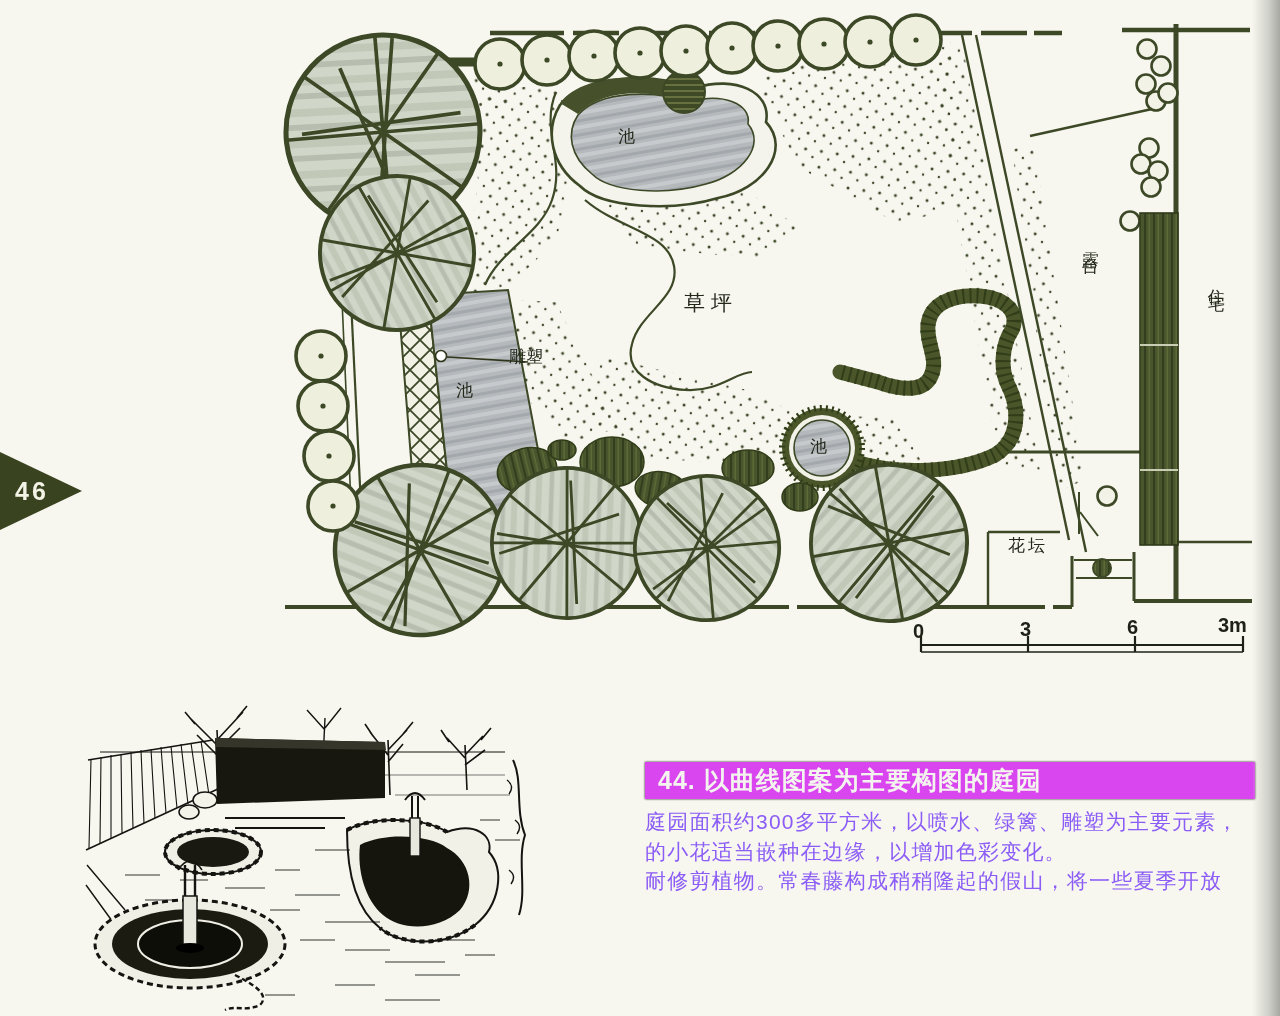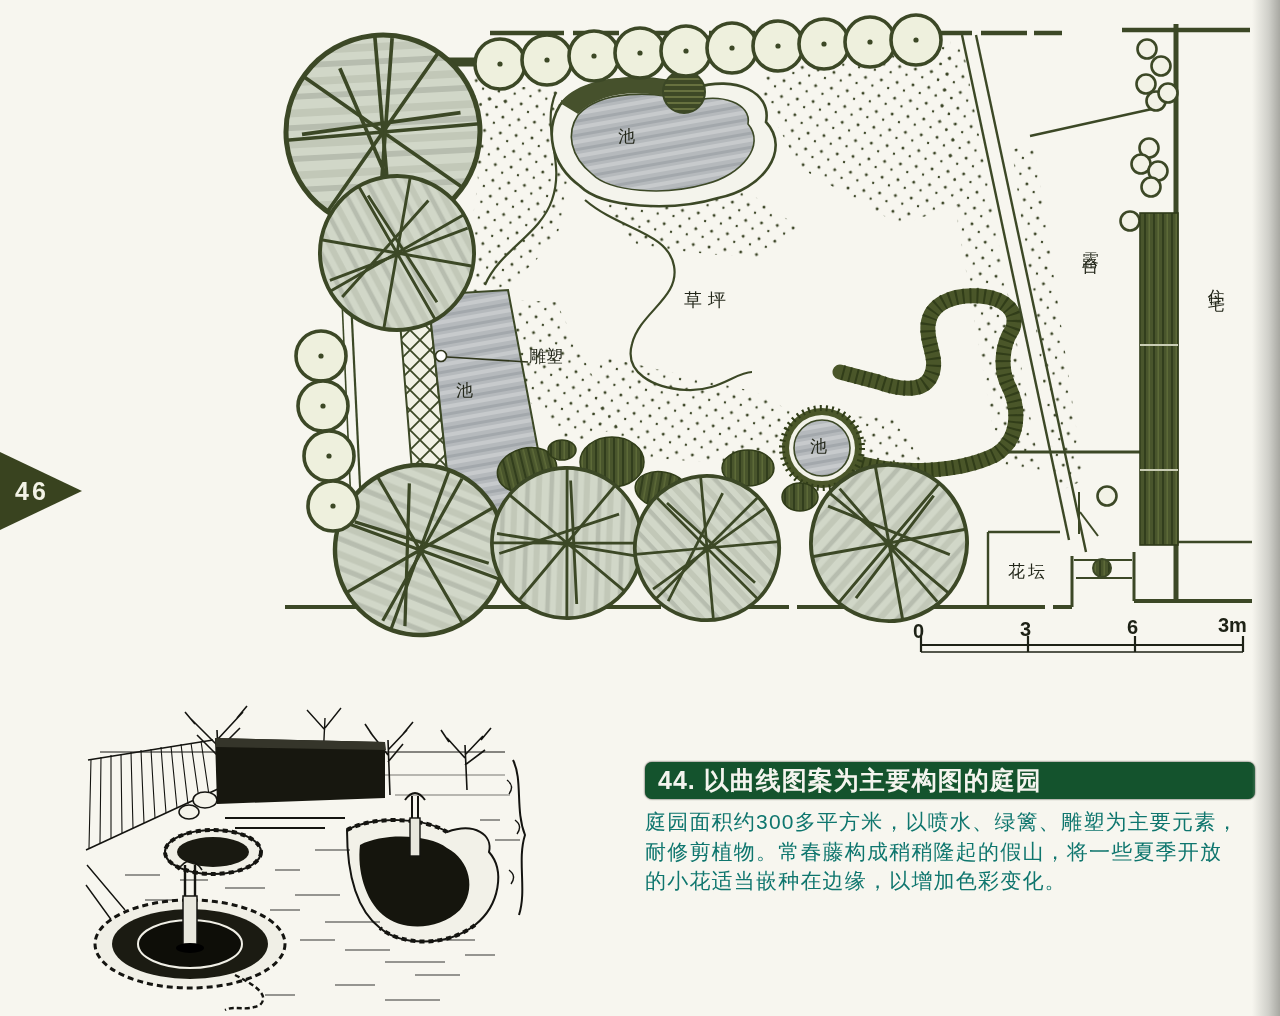--- a/index.html
+++ b/index.html
@@ -18,24 +18,24 @@
   .plan{position:absolute;left:0;top:0;width:1280px;height:680px;}
   .plan svg{position:absolute;left:283px;top:6px;}
   .plan-label{position:absolute;color:#23271a;font-size:17px;line-height:1.1;
     white-space:nowrap;}
   .vlabel{writing-mode:vertical-rl;text-orientation:upright;letter-spacing:5px;}
   .scale-num{position:absolute;color:#1e2216;font-size:20px;font-weight:bold;}
   
   .sketch{position:absolute;left:85px;top:700px;width:450px;height:316px;}
   
   .article{position:absolute;left:645px;top:762px;width:610px;}
-  .article-head{background:#14532d;color:#f4f4ee;height:37px;line-height:37px;
+  .article-head{background:#d946ef;color:#f4f4ee;height:37px;line-height:37px;
     font-size:25px;font-weight:bold;padding-left:13px;letter-spacing:1px;
-    white-space:nowrap;box-shadow:0 0 2px #12130c;border-radius:7px;}
-  .article-body{margin-top:8px;color:#0f766e;font-size:21px;}
+    white-space:nowrap;box-shadow:0 0 2px #12130c;}
+  .article-body{margin-top:8px;color:#8b5cf6;font-size:21px;}
   .article-body .bl{line-height:29.5px;letter-spacing:1.2px;white-space:nowrap;}
 </style>
 </head>
 <body>
 
 <div class="page">
 
   <div class="plan">
     <svg width="972" height="652" viewBox="283 6 972 652">
       <defs>
@@ -216,25 +216,25 @@
       <g stroke="#1e2216" fill="none">
         <path d="M921,645 H1243" stroke-width="2.2"></path>
         <path d="M921,652 H1243" stroke-width="1.4"></path>
         <path d="M921,636 V652 M1028,636 V652 M1135,636 V652 M1243,636 V652" stroke-width="2.2"></path>
       </g>
     </svg>
 
     <div class="plan-label" style="left:618px;top:128px">池</div>
     <div class="plan-label" style="left:456px;top:382px">池</div>
     <div class="plan-label" style="left:810px;top:438px">池</div>
-    <div class="plan-label" style="left:684px;top:291px;letter-spacing:6px;font-size:18px">草坪</div>
-    <div class="plan-label" style="left:529px;top:348px">雕塑</div>
+    <div class="plan-label" style="left:684px;top:291px;letter-spacing:6px;font-size:21px">草坪</div>
+    <div class="plan-label" style="left:509px;top:348px">雕塑</div>
     <div class="plan-label vlabel" style="left:1080px;top:238px">露台</div>
     <div class="plan-label vlabel" style="left:1206px;top:276px">住宅</div>
-    <div class="plan-label" style="left:1008px;top:563px;letter-spacing:3px">花坛</div>
+    <div class="plan-label" style="left:1008px;top:537px;letter-spacing:3px">花坛</div>
 
     <div class="scale-num" style="left:913px;top:620px">0</div>
     <div class="scale-num" style="left:1020px;top:618px">3</div>
     <div class="scale-num" style="left:1127px;top:616px">6</div>
     <div class="scale-num" style="left:1218px;top:614px">3m</div>
   </div>
 
   <svg class="sketch" width="450" height="316" viewBox="0 0 450 316">
     <g stroke="#141410" fill="none">
       <path d="M15,52 H420" stroke-width="1"></path>
@@ -293,22 +293,22 @@
     <path d="M40,175 h35 M95,180 h28 M140,188 h40 M60,200 h30 M210,195 h45 M185,210 h30
              M240,222 h55 M215,240 h35 M260,250 h45 M300,262 h60 M330,275 h45 M250,285 h40
              M180,295 h30 M300,300 h55 M230,150 h35 M190,170 h25 M350,240 h40 M380,255 h30
              M395,120 h20 M410,140 h25" stroke="#141410" stroke-width="1.1" opacity="0.85" fill="none"></path>
   </svg>
 
   <div class="article">
     <div class="article-head">44. 以曲线图案为主要构图的庭园</div>
     <div class="article-body">
       <div class="bl">庭园面积约300多平方米，以喷水、绿篱、雕塑为主要元素，</div>
+      <div class="bl">的小花适当嵌种在边缘，以增加色彩变化。</div>
       <div class="bl">耐修剪植物。常春藤构成稍稍隆起的假山，将一些夏季开放</div>
-      <div class="bl">的小花适当嵌种在边缘，以增加色彩变化。</div>
     </div>
   </div>
 
   <div class="page-tab">
     <span>46</span>
   </div>
 
   <div class="page-edge"></div>
 </div>
 

